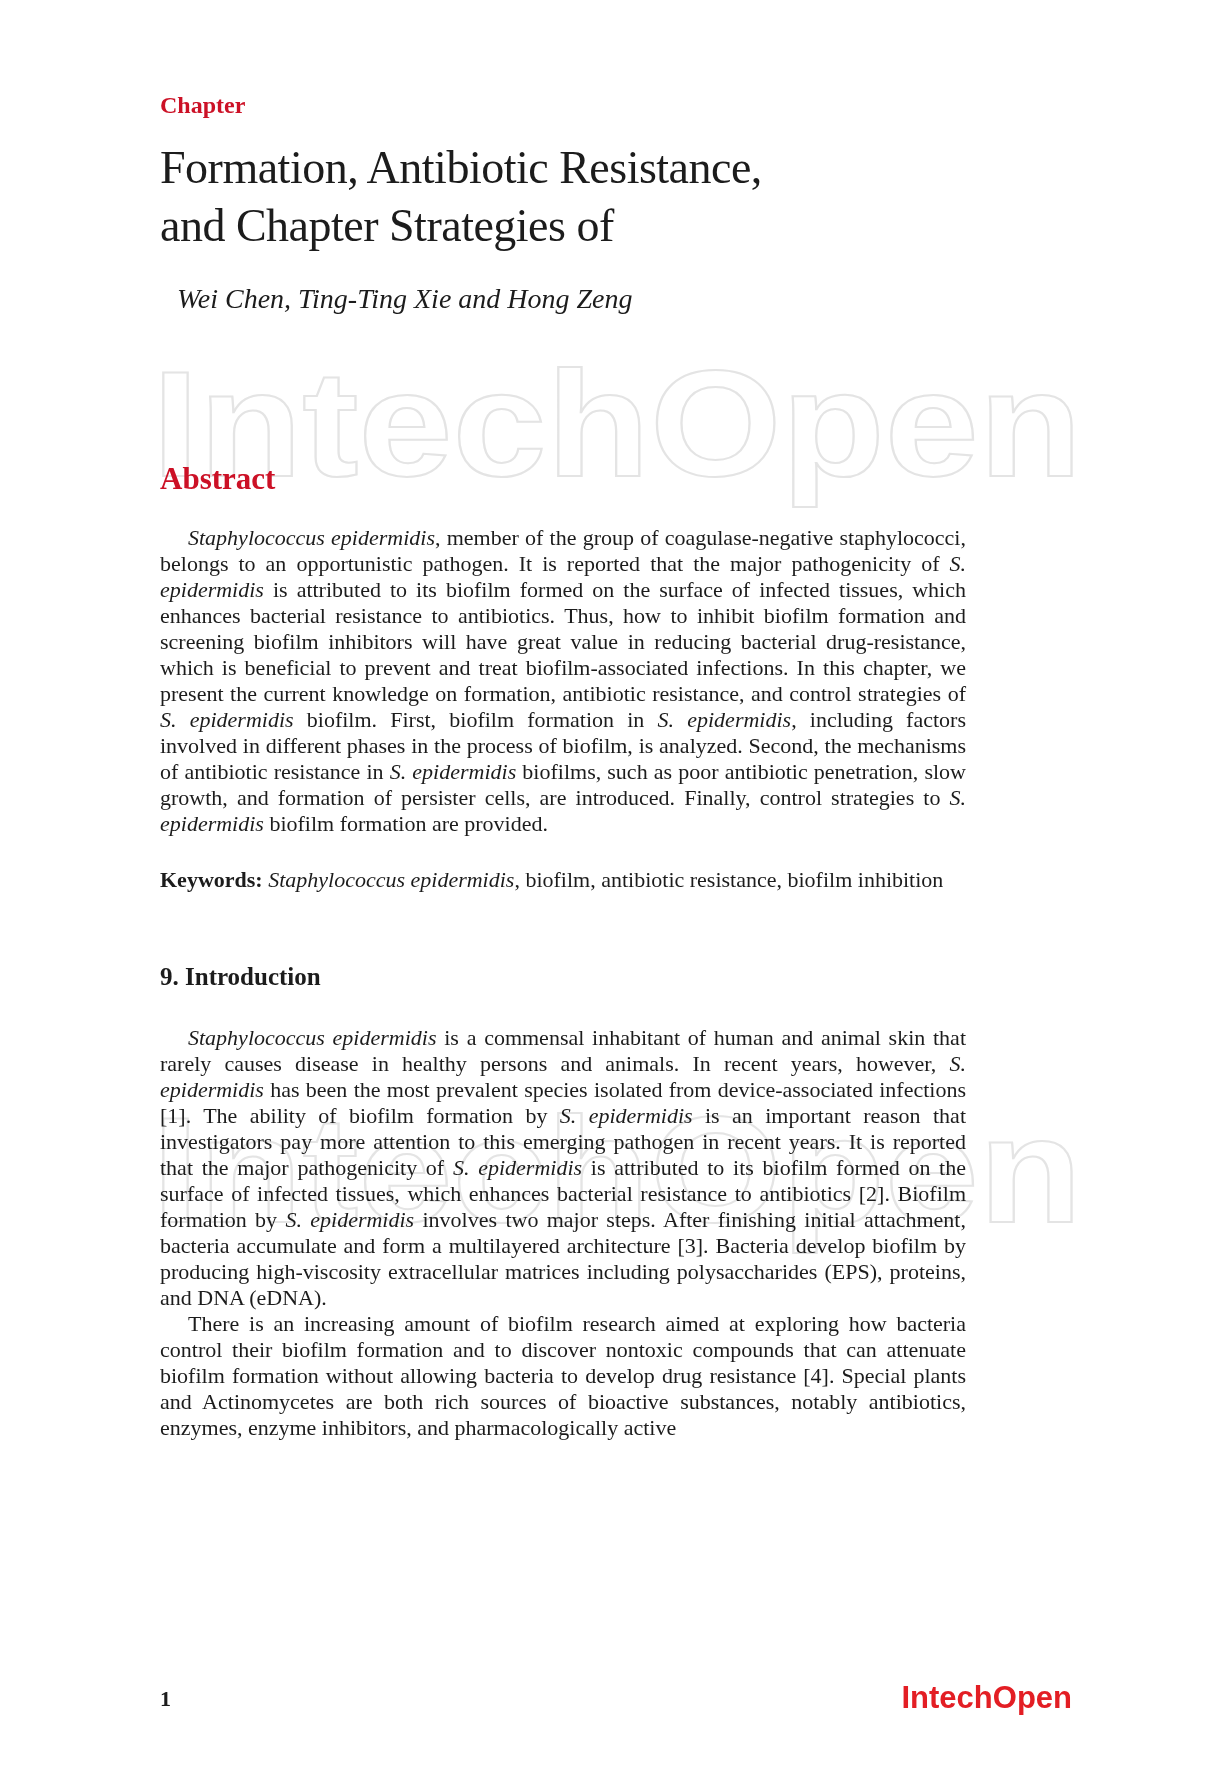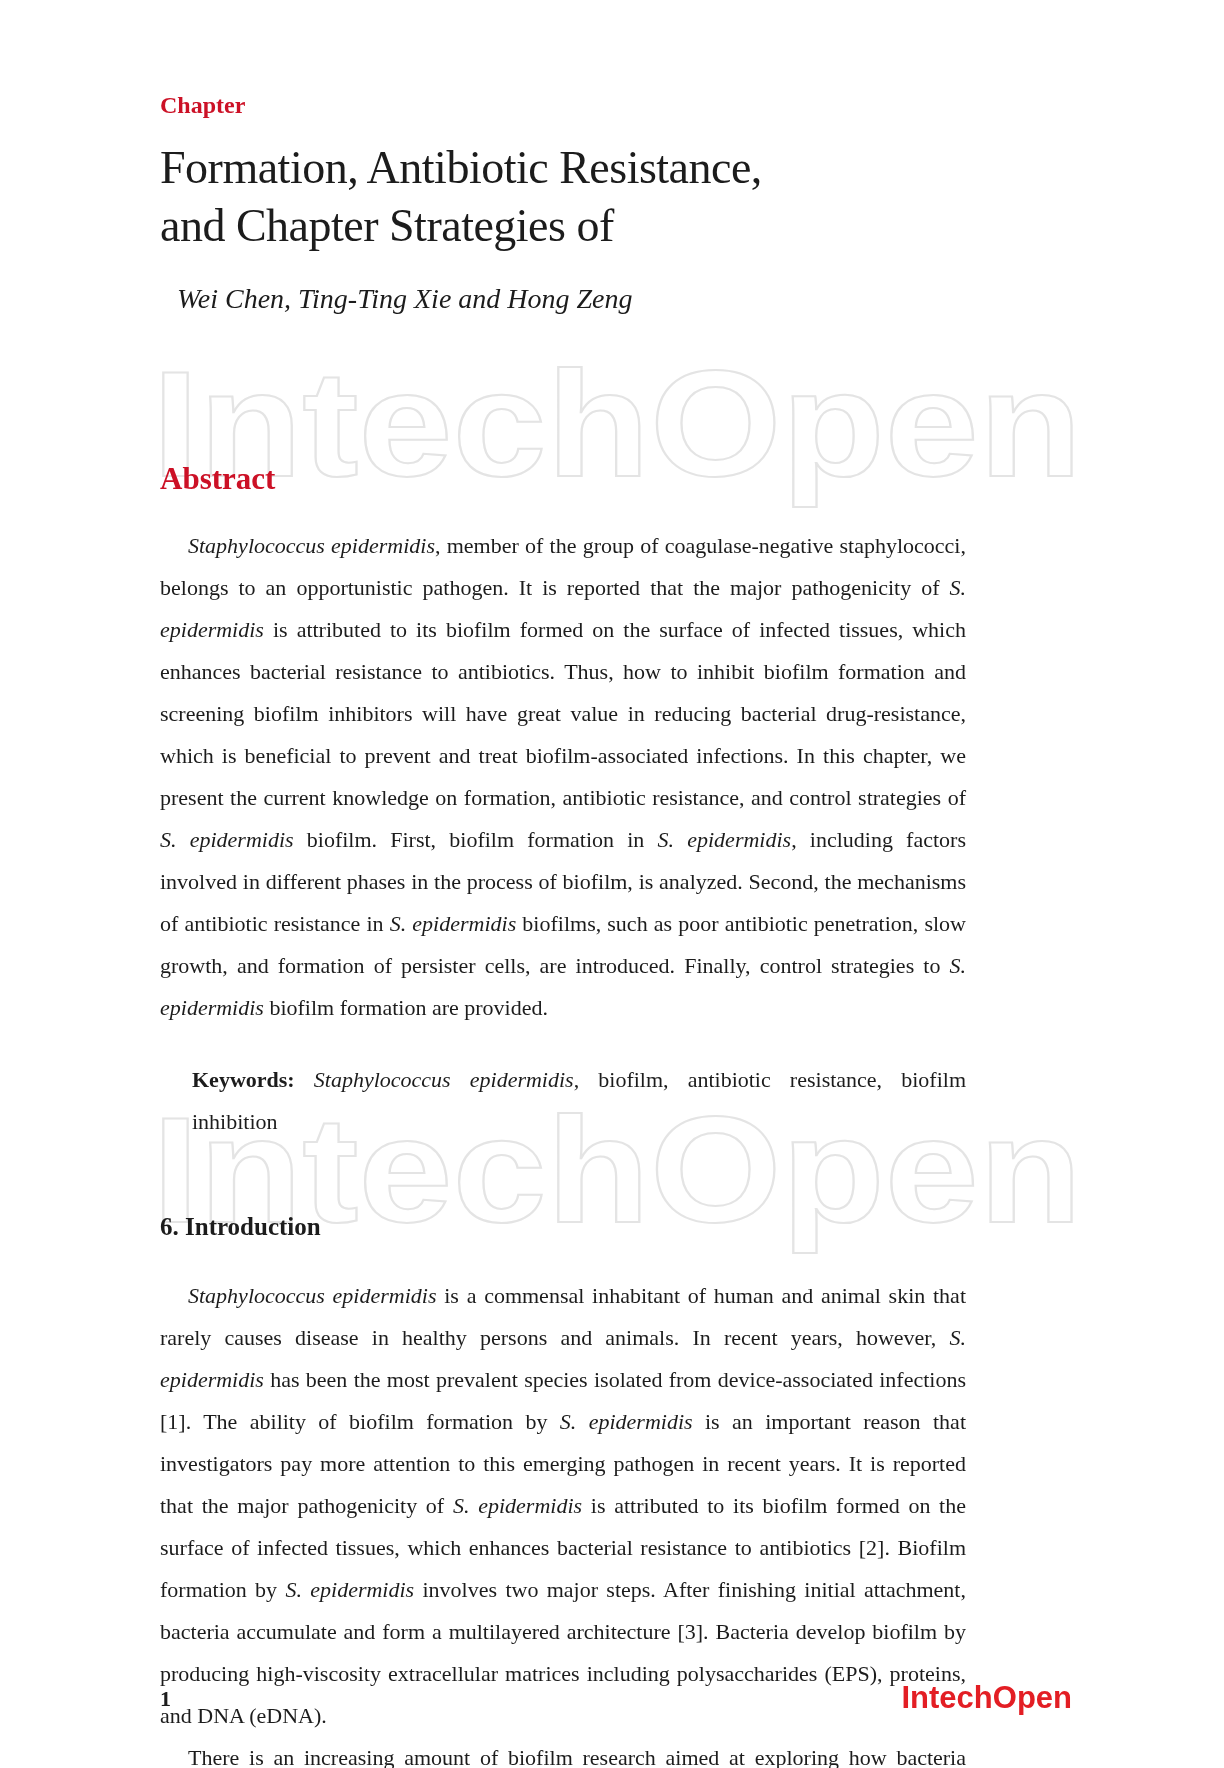--- a/index.html
+++ b/index.html
@@ -39,26 +39,26 @@
     margin: 17px;
   }
   .abstract-heading {
     color: #cc1126;
     font-size: 31px;
     font-weight: bold;
     margin: 146px 0 28px 0;
   }
   .body-text {
     font-size: 22px;
-    line-height: 42px;
+    line-height: 26px;
     text-align: justify;
     margin: 0;
   }
   .indent { text-indent: 28px; }
-  .keywords { margin-top: 30px; text-align: justify; margin-left: 32px; }
+  .keywords { margin-top: 30px; text-align: justify; }
   .keywords b { font-weight: bold; }
   .intro-heading {
     font-size: 25px;
     font-weight: bold;
     color: #1c1c1c;
     margin: 70px 0 34px 0;
   }
   .footer-pagenum {
     position: absolute;
     left: 160px;
@@ -98,21 +98,21 @@
     <h1 class="title"><span>Formation, Antibiotic Resistance,</span><br><span>and Chapter Strategies of</span><br></h1>
 
     <p class="authors">Wei Chen, Ting-Ting Xie and Hong Zeng</p>
 
     <h2 class="abstract-heading">Abstract</h2>
 
     <p class="body-text indent"><i>Staphylococcus epidermidis</i>, member of the group of coagulase-negative staphylococci, belongs to an opportunistic pathogen. It is reported that the major pathogenicity of <i>S. epidermidis</i> is attributed to its biofilm formed on the surface of infected tissues, which enhances bacterial resistance to antibiotics. Thus, how to inhibit biofilm formation and screening biofilm inhibitors will have great value in reducing bacterial drug-resistance, which is beneficial to prevent and treat biofilm-associated infections. In this chapter, we present the current knowledge on formation, antibiotic resistance, and control strategies of <i>S. epidermidis</i> biofilm. First, biofilm formation in <i>S. epidermidis</i>, including factors involved in different phases in the process of biofilm, is analyzed. Second, the mechanisms of antibiotic resistance in <i>S. epidermidis</i> biofilms, such as poor antibiotic penetration, slow growth, and formation of persister cells, are introduced. Finally, control strategies to <i>S. epidermidis</i> biofilm formation are provided.</p>
 
     <p class="body-text keywords"><b>Keywords: </b><i>Staphylococcus epidermidis</i>, biofilm, antibiotic resistance, biofilm inhibition</p>
 
-    <h2 class="intro-heading">6. Introduction</h2>
+    <h2 class="intro-heading">9. Introduction</h2>
 
     <p class="body-text indent"><i>Staphylococcus epidermidis</i> is a commensal inhabitant of human and animal skin that rarely causes disease in healthy persons and animals. In recent years, however, <i>S. epidermidis</i> has been the most prevalent species isolated from device-associated infections [1]. The ability of biofilm formation by <i>S. epidermidis</i> is an important reason that investigators pay more attention to this emerging pathogen in recent years. It is reported that the major pathogenicity of <i>S. epidermidis</i> is attributed to its biofilm formed on the surface of infected tissues, which enhances bacterial resistance to antibiotics [2]. Biofilm formation by <i>S. epidermidis</i> involves two major steps. After finishing initial attachment, bacteria accumulate and form a multilayered architecture [3]. Bacteria develop biofilm by producing high-viscosity extracellular matrices including polysaccharides (EPS), proteins, and DNA (eDNA).</p>
 
     <p class="body-text indent">There is an increasing amount of biofilm research aimed at exploring how bacteria control their biofilm formation and to discover nontoxic compounds that can attenuate biofilm formation without allowing bacteria to develop drug resistance [4]. Special plants and Actinomycetes are both rich sources of bioactive substances, notably antibiotics, enzymes, enzyme inhibitors, and pharmacologically active</p>
 
   </div>
 
   <div class="footer-pagenum">1</div>
 
   <div class="footer-logo">IntechOpen</div>

